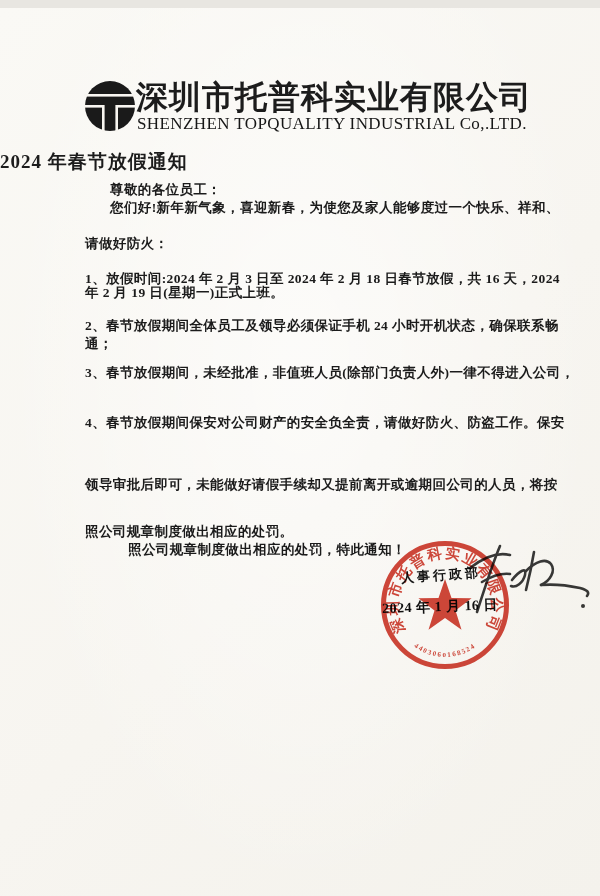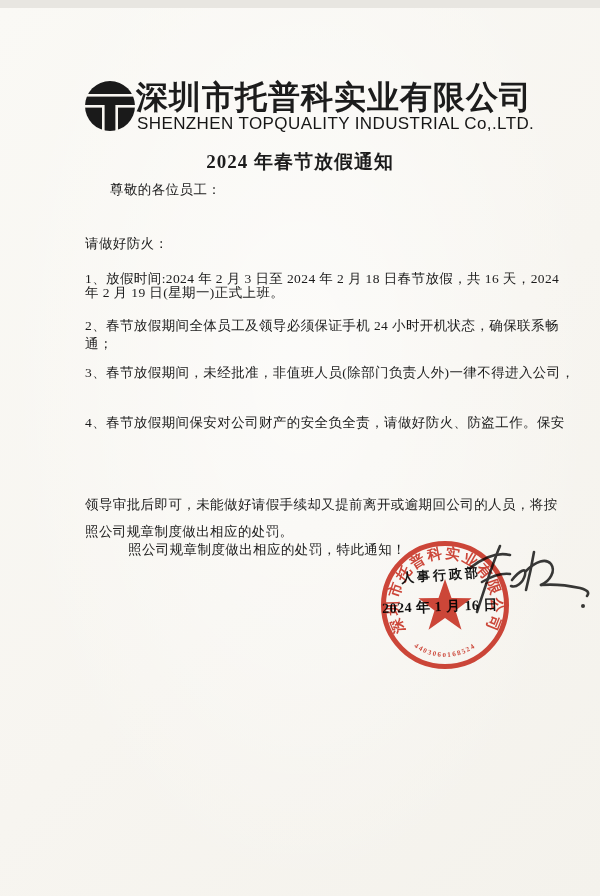--- a/index.html
+++ b/index.html
@@ -17,32 +17,32 @@
     color: #1c1c1c;
   }
   
   .logo { position: absolute; left: 84px; top: 72px; width: 52px; height: 52px; }
   .company-cn {
     position: absolute; left: 136px; top: 68px; width: 400px;
     font-size: 32px; font-weight: 700; letter-spacing: 1px; white-space: nowrap;
   }
   .company-en {
     position: absolute; left: 137px; top: 106px; width: 400px;
-    font-family: Liberation Sans, sans-serif;
+    font-family: Liberation Serif, serif;
     font-size: 17px; font-weight: 400; letter-spacing: 0.4px; white-space: nowrap;
     color: #161616;
   }
   .doc-title {
     position: absolute; left: 0; top: 141px; width: 600px;
-    text-align: center; font-size: 19px; font-weight: 700; letter-spacing: 1px;
+    text-align: left; font-size: 19px; font-weight: 700; letter-spacing: 1px;
   }
   
   .line {
     position: absolute; left: 85px; width: 470px;
-    font-size: 13.5px; font-weight: 400; letter-spacing: 0.4px;
+    font-size: 13.5px; font-weight: 700; letter-spacing: 0.4px;
     white-space: nowrap; color: #1b1b1b;
   }
   .indent { left: 110px; }
   
   .dept-text {
     position: absolute; left: 401px; top: 558px; width: 92px;
     font-size: 13px; font-weight: 700; letter-spacing: 3px; white-space: nowrap;
     transform: rotate(-4deg); color: #141414;
   }
   .date-text {
@@ -73,33 +73,34 @@
     <rect x="18" y="25" width="2.6" height="27" fill="#f8f6f1"></rect>
     <rect x="31.4" y="25" width="2.6" height="27" fill="#f8f6f1"></rect>
   </svg>
 
   <div class="company-cn">深圳市托普科实业有限公司</div>
   <div class="company-en">SHENZHEN TOPQUALITY INDUSTRIAL Co,.LTD.</div>
 
   <div class="doc-title">2024 年春节放假通知</div>
 
   <div class="line indent" style="top:173px">尊敬的各位员工：</div>
+  <div class="line indent" style="top:191px">您们好!新年新气象，喜迎新春，为使您及家人能够度过一个快乐、祥和、</div>
   <div class="line" style="top:227px">请做好防火：</div>
 
   <div class="line" style="top:262px">1、放假时间:2024 年 2 月 3 日至 2024 年 2 月 18 日春节放假，共 16 天，2024</div>
   <div class="line" style="top:276px">年 2 月 19 日(星期一)正式上班。</div>
 
   <div class="line" style="top:309px">2、春节放假期间全体员工及领导必须保证手机 24 小时开机状态，确保联系畅</div>
   <div class="line" style="top:327px">通；</div>
 
   <div class="line" style="top:356px">3、春节放假期间，未经批准，非值班人员(除部门负责人外)一律不得进入公司，</div>
 
   <div class="line" style="top:406px">4、春节放假期间保安对公司财产的安全负全责，请做好防火、防盗工作。保安</div>
 
-  <div class="line" style="top:488px">领导审批后即可，未能做好请假手续却又提前离开或逾期回公司的人员，将按</div>
+  <div class="line" style="top:468px">领导审批后即可，未能做好请假手续却又提前离开或逾期回公司的人员，将按</div>
   <div class="line" style="top:515px">照公司规章制度做出相应的处罚。</div>
 
   <div class="line" style="top:533px; left:128px">照公司规章制度做出相应的处罚，特此通知！</div>
 
   <div class="dept-text">人事行政部</div>
   <div class="date-text">2024 年 1 月 16 日</div>
 
   <svg class="stamp" viewBox="0 0 140 140">
     <defs>
       <path id="arcTop" d="M 31.5 97 A 47 47 0 1 1 108.5 97" fill="none"></path>

